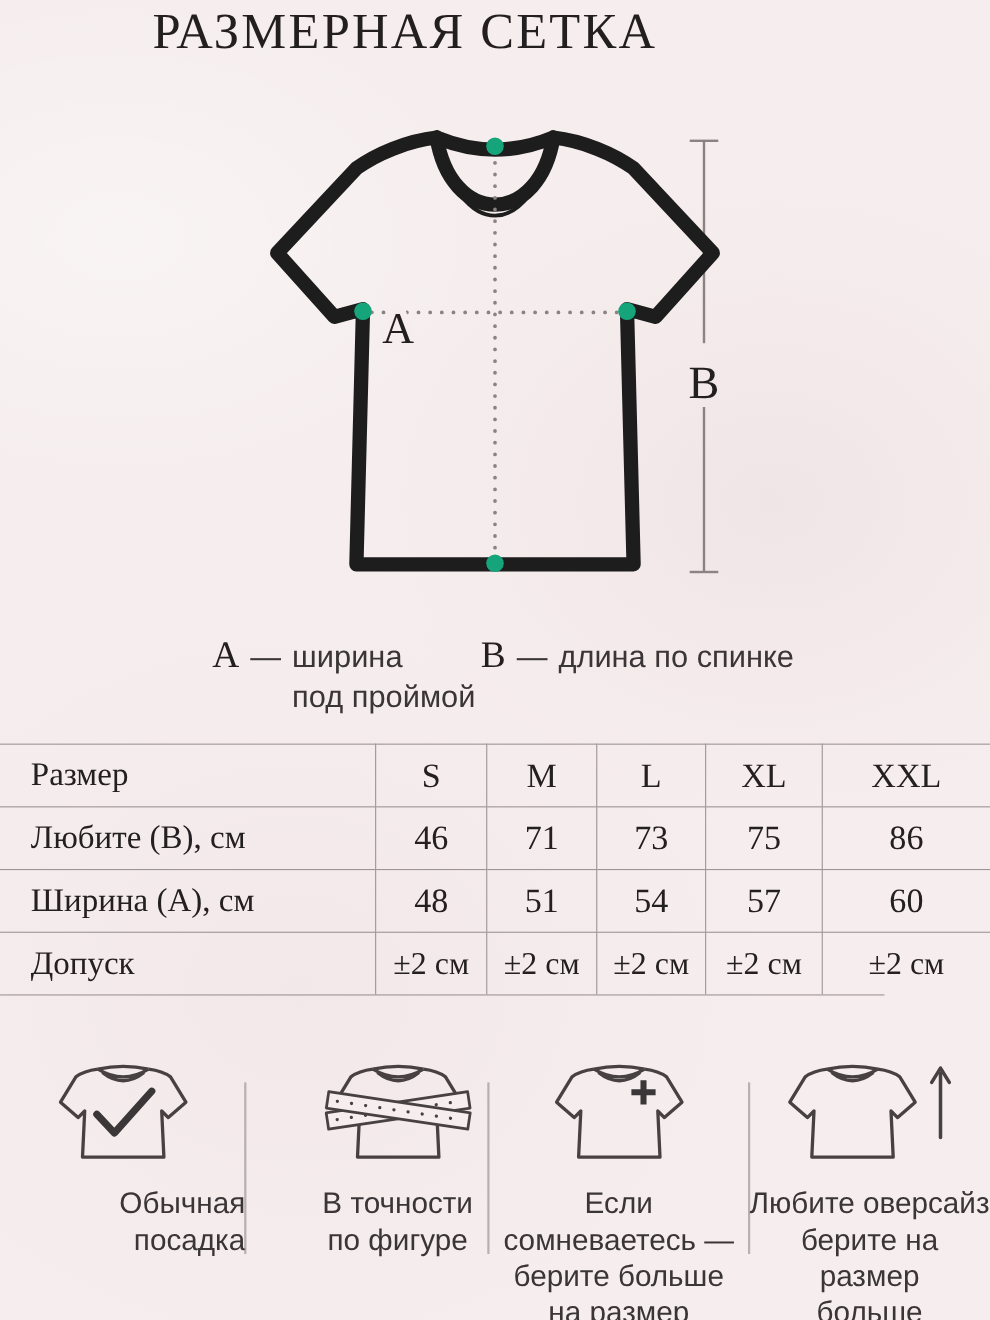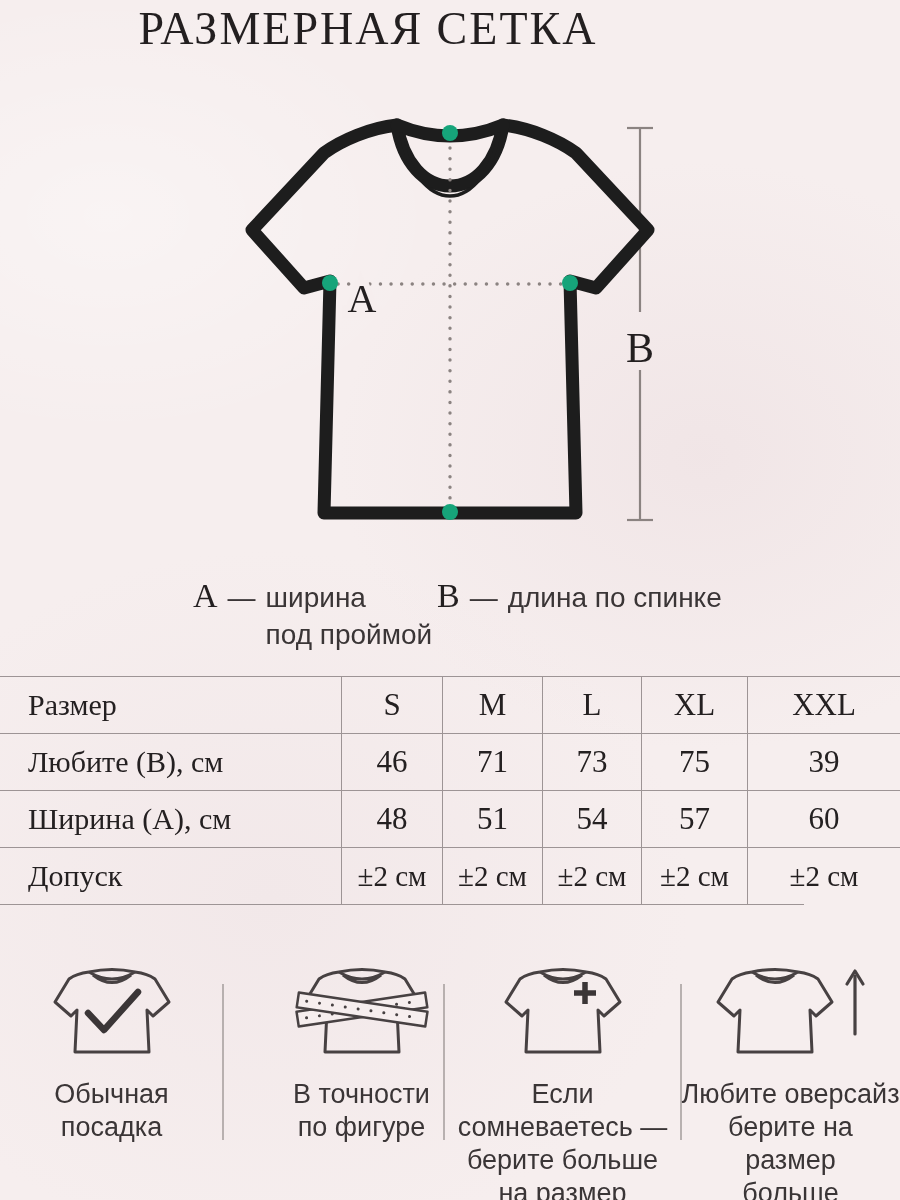--- a/index.html
+++ b/index.html
@@ -115,38 +115,38 @@
     <div class="cell">M</div>
     <div class="cell">L</div>
     <div class="cell">XL</div>
     <div class="cell col-last">XXL</div>
 
     <div class="cell rowlabel">Любите (В), см</div>
     <div class="cell">46</div>
     <div class="cell">71</div>
     <div class="cell">73</div>
     <div class="cell">75</div>
-    <div class="cell col-last">39</div>
+    <div class="cell col-last">86</div>
 
     <div class="cell rowlabel">Ширина (А), см</div>
     <div class="cell">48</div>
     <div class="cell">51</div>
     <div class="cell">54</div>
     <div class="cell">57</div>
     <div class="cell col-last">60</div>
 
     <div class="cell rowlabel">Допуск</div>
     <div class="cell tol">±2 см</div>
     <div class="cell tol">±2 см</div>
     <div class="cell tol">±2 см</div>
     <div class="cell tol">±2 см</div>
     <div class="cell tol col-last">±2 см</div>
   </div>
 
-  <div class="fit-item" style="left:0;width:223px;">
+  <div class="fit-item" style="left:0;width:223px;text-align:right;">
     <div class="fit-icon">
       <svg width="120" height="100" viewBox="0 0 120 100" fill="none" stroke="var(--icon-ink)" stroke-width="3" stroke-linejoin="round">
         <path d="M37,8 C29,9 21,12 17,15 L3,38 L19,52 L25,46 L23,88 L97,88 L95,46 L101,52 L117,38 L103,15 C99,12 91,9 83,8"></path>
         <path d="M37,8 Q60,3 83,8 M37,8 Q60,22 83,8 M41,11 Q60,26 79,11"></path>
         <path d="M36,49 L52,66 L86,28" stroke="#3b3637" stroke-width="6.5" stroke-linecap="round"></path>
       </svg>
     </div>
     <div class="cap">
       <div>Обычная</div>
       <div>посадка</div>

